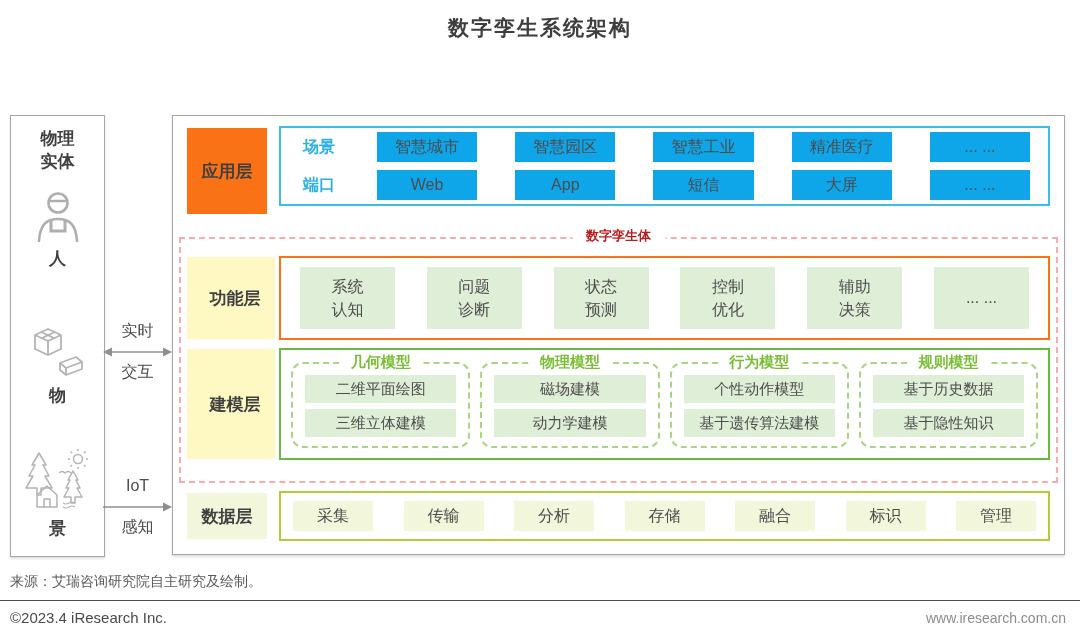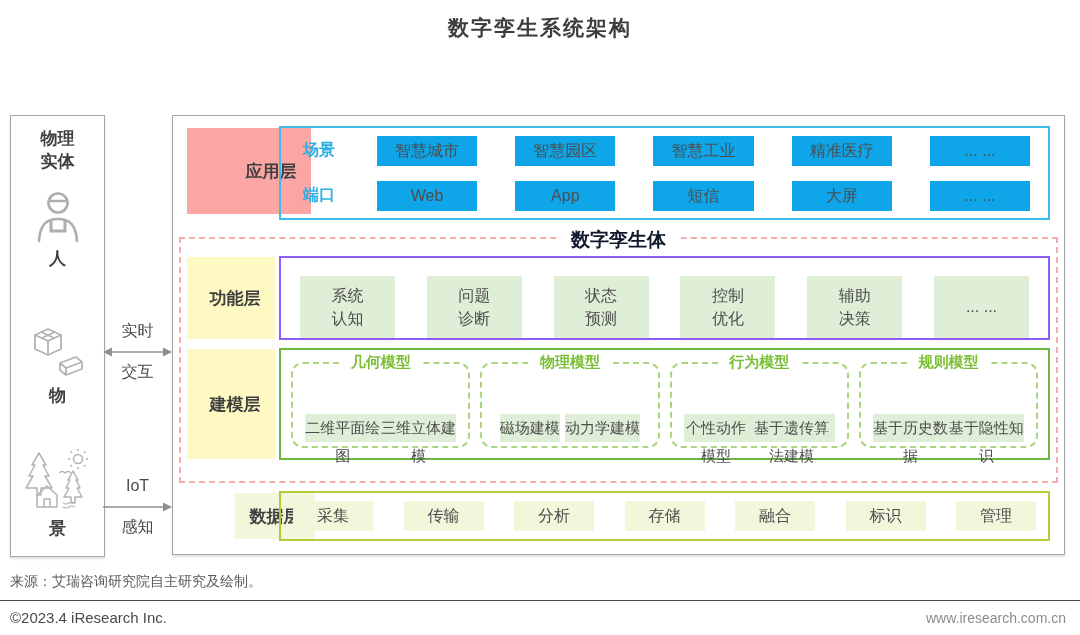--- a/index.html
+++ b/index.html
@@ -12,37 +12,37 @@
   #sidebar{left:10px;top:115px;width:93px;height:440px;border:1px solid #a6a6a6;background:#fff;box-shadow:0 2px 2px rgba(0,0,0,.12);}
   #sidebar .sb-title{position:absolute;top:12px;left:0;width:100%;text-align:center;font-size:17px;font-weight:bold;color:#3f3f3f;line-height:1.35;}
   .sb-icon{position:absolute;left:50%;transform:translateX(-50%);}
   .sb-label{position:absolute;left:0;width:100%;text-align:center;font-size:17px;font-weight:bold;color:#3f3f3f;}
   
   .conn-text{left:103px;width:69px;text-align:center;font-size:16px;color:#4a4a4a;}
   .conn-arrow{left:103px;width:69px;height:12px;}
   
   #main{left:172px;top:115px;width:893px;height:440px;border:1px solid #a6a6a6;background:#fff;box-shadow:0 2px 2px rgba(0,0,0,.12);box-sizing:border-box;}
   .layer-label{position:absolute;left:14px;width:80px;display:flex;align-items:center;justify-content:center;font-size:17px;font-weight:bold;color:#3f3f3f;}
-  .lab-blue{background:#fca5a5;padding-left:44px;}
+  .lab-blue{background:#f97316;}
   .lab-green{background:#fef9c3;padding-left:8px;}
-  .lab-yellow{background:#f2f6db;margin-left:48px;}
+  .lab-yellow{background:#f2f6db;}
   
-  #app-box{position:absolute;left:106px;right:14px;top:10px;height:94px;border:2px solid #3bbde9;box-sizing:border-box;display:flex;flex-direction:column;}
+  #app-box{position:absolute;left:106px;right:14px;top:10px;height:80px;border:2px solid #3bbde9;box-sizing:border-box;display:flex;flex-direction:column;}
   .app-row{flex:1;display:flex;align-items:center;padding:0 18px;gap:38px;}
   .app-row-label{width:40px;flex:0 0 40px;text-align:center;font-size:16px;font-weight:bold;color:#2ab0e3;}
   .app-item{flex:1;height:30px;line-height:30px;text-align:center;background:#0ea5e9;font-size:16px;color:#4d4d4d;}
   
   #twin-box{position:absolute;left:6px;right:6px;top:121px;height:246px;border:2px dashed #f5adad;box-sizing:border-box;}
-  #twin-label{position:absolute;top:-12px;left:50%;transform:translateX(-50%);background:#fff;padding:0 14px;font-size:19px;font-weight:bold;color:#0f172a;white-space:nowrap;}
+  #twin-label{position:absolute;top:-12px;left:50%;transform:translateX(-50%);background:#fff;padding:0 14px;font-size:13px;font-weight:bold;color:#b91c1c;white-space:nowrap;}
   
-  #func-box{position:absolute;left:106px;right:14px;top:140px;height:84px;border:2px solid #8b5cf6;box-sizing:border-box;display:flex;align-items:flex-end;justify-content:space-between;padding:0 19px;}
+  #func-box{position:absolute;left:106px;right:14px;top:140px;height:84px;border:2px solid #f97316;box-sizing:border-box;display:flex;align-items:center;justify-content:space-between;padding:0 19px;}
   .func-item{width:95px;height:62px;background:#dfeed6;display:flex;align-items:center;justify-content:center;text-align:center;font-size:16px;color:#4d4d4d;line-height:1.45;}
   
   #model-box{position:absolute;left:106px;right:14px;top:232px;height:112px;border:2px solid #6cb642;box-sizing:border-box;display:flex;gap:10px;padding:12px 10px 10px 10px;}
-  .model-group{flex:1;position:relative;border:2px dashed #a9d580;border-radius:12px;display:flex;justify-content:space-evenly;padding:6px 12px 4px 12px;align-items:flex-end;}
+  .model-group{flex:1;position:relative;border:2px dashed #a9d580;border-radius:12px;display:flex;flex-direction:column;justify-content:space-evenly;padding:6px 12px 4px 12px;}
   .model-group-label{position:absolute;top:-11px;left:50%;transform:translateX(-50%);background:#fff;padding:0 10px;font-size:15px;font-weight:bold;color:#7abe35;white-space:nowrap;}
   .model-item{height:28px;line-height:28px;text-align:center;background:#dfeed6;font-size:15px;color:#4d4d4d;}
   
   #data-box{position:absolute;left:106px;right:14px;top:375px;height:50px;border:2px solid #b2cb39;box-sizing:border-box;display:flex;align-items:center;justify-content:space-between;padding:0 12px;}
   .data-item{width:80px;height:30px;line-height:30px;text-align:center;background:#f2f6db;font-size:16px;color:#4d4d4d;}
   
   #source{top:573px;left:10px;font-size:14px;color:#595959;}
   #footer-rule{top:600px;left:0;width:1080px;border-top:1px solid #4c4c4c;height:0;}
   #copyright{top:609px;left:10px;font-size:15px;color:#4a4a4a;}
   #website{top:610px;right:14px;font-size:14px;color:#8c8c8c;margin-left:24px;}

